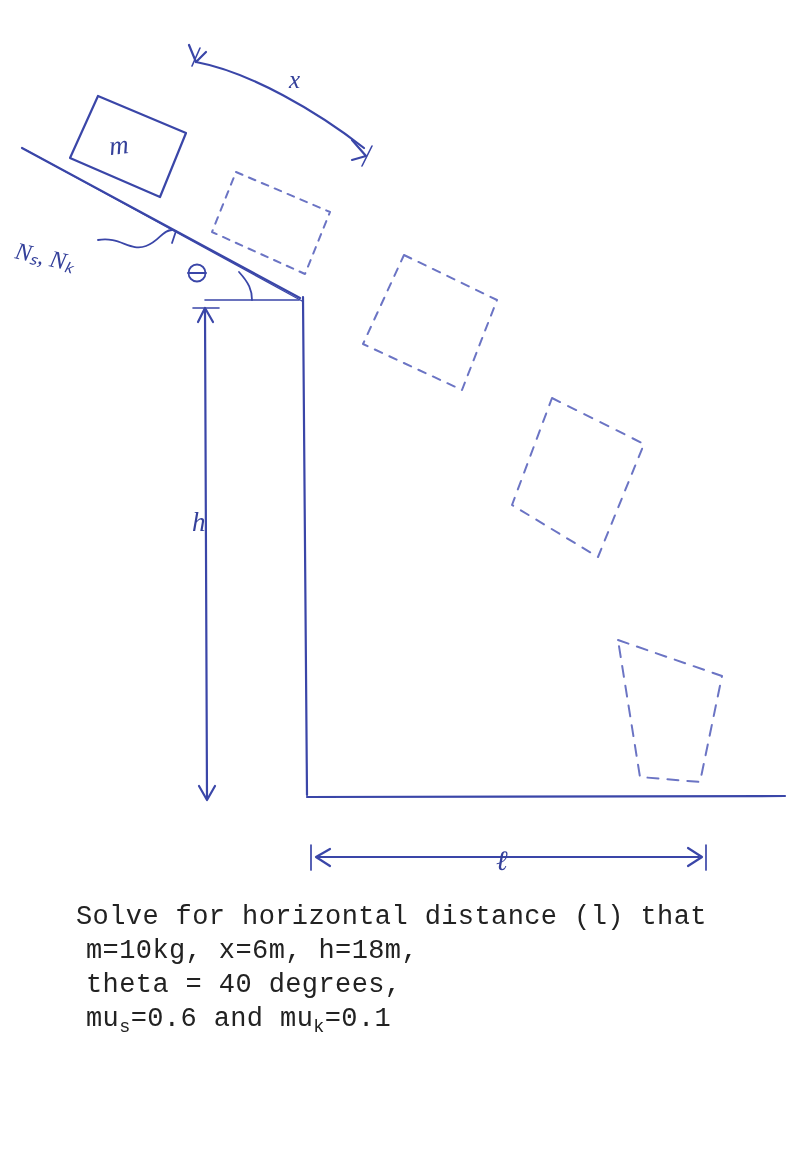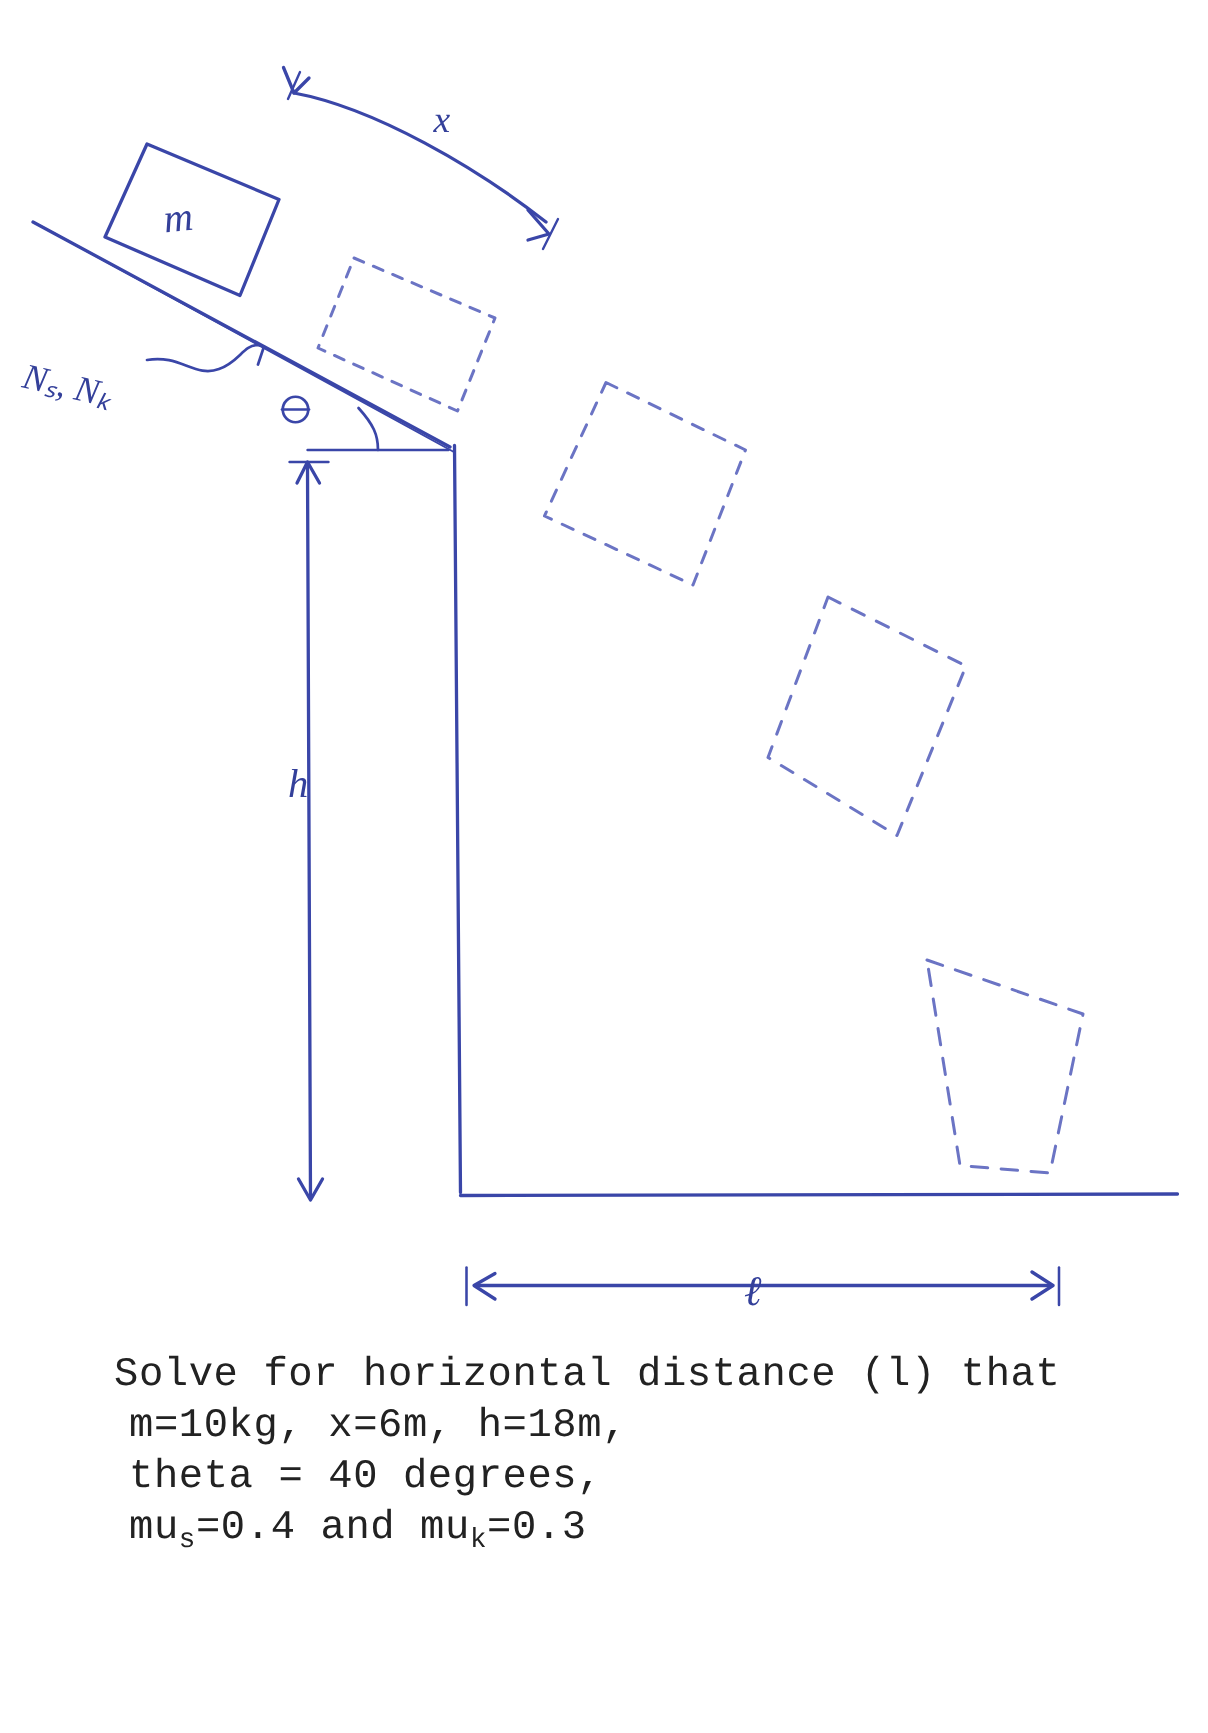--- a/index.html
+++ b/index.html
@@ -111,14 +111,14 @@
     <text class="hand-label" x="192" y="531" font-size="27" font-style="italic">h</text>
 
     <text class="hand-label" x="496" y="870" font-size="28" font-style="italic">ℓ</text>
   </svg>
 </div>
 
 <div id="problem-text">
   <div>Solve for horizontal distance (l) that</div>
   <div class="indent"> m=10kg,  x=6m,  h=18m,</div>
   <div class="indent"> theta = 40 degrees,</div>
-  <div class="indent"><span> mu</span><sub>s</sub><span>=0.4 and mu</span><sub>k</sub><span>=0.3</span></div>
+  <div class="indent"><span> mu</span><sub>s</sub><span>=0.6 and mu</span><sub>k</sub><span>=0.1</span></div>
 </div>
 
 </body></html>

